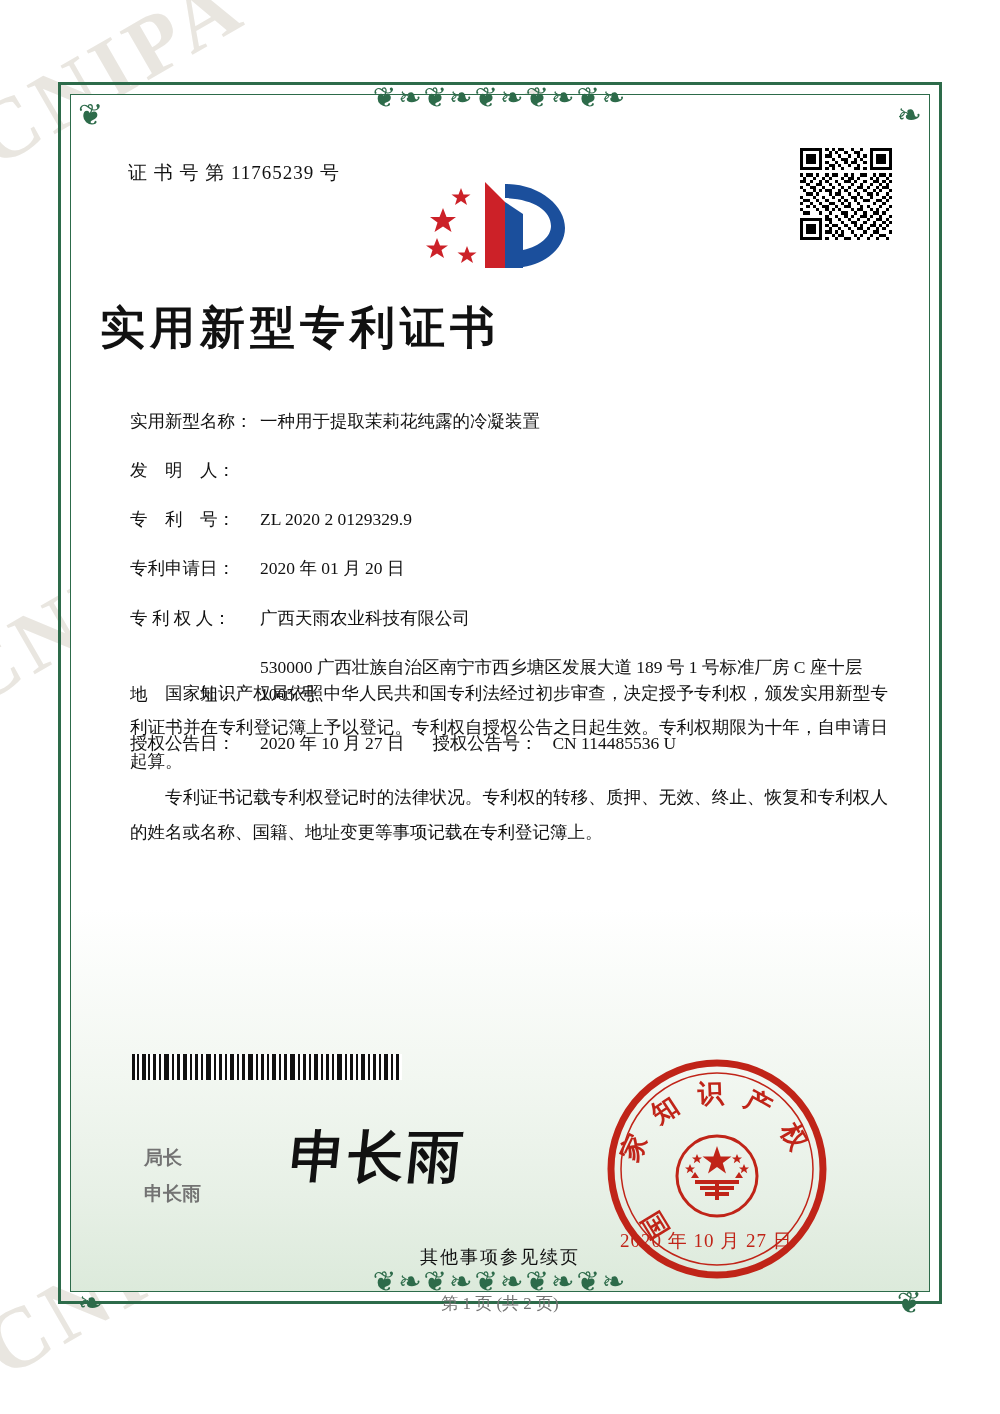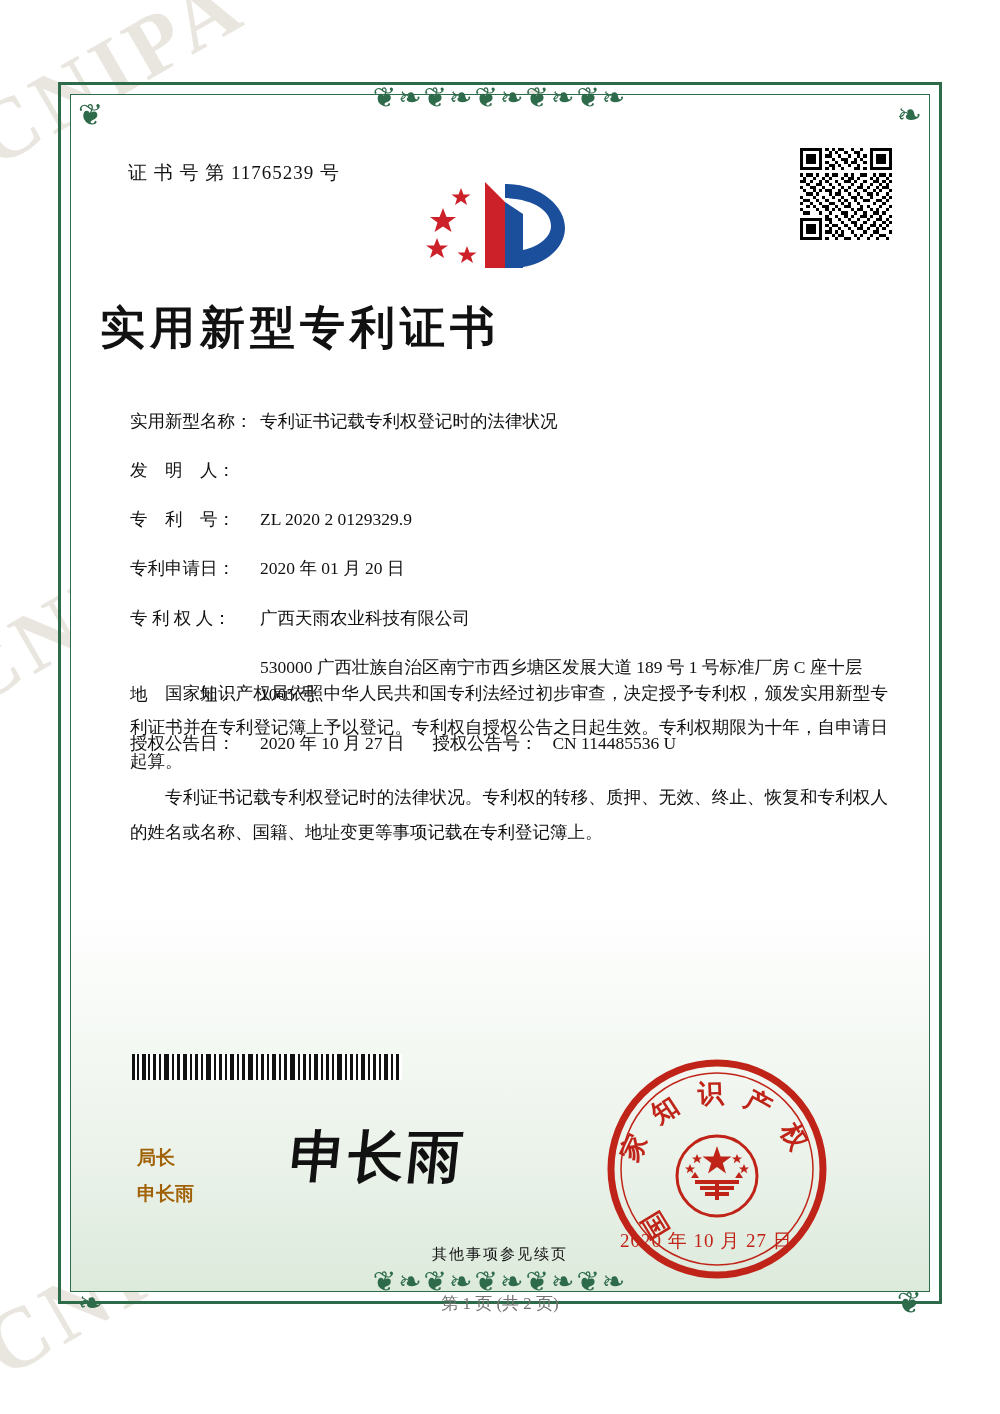--- a/index.html
+++ b/index.html
@@ -206,25 +206,25 @@
     top: 934px;
     height: 26px;
     width: 270px;
     display: flex;
     align-items: stretch;
   }
 
   
   .sig-block {
     position: absolute;
-    left: 37px;
+    left: 44px;
     top: 1020px;
     font-size: 19px;
     font-weight: bold;
-    color: #a16207;
+    color: #737373;
     line-height: 1.9;
   }
   .signature-img {
     position: absolute;
     left: 190px;
     top: 1000px;
     width: 260px;
     height: 80px;
     font-family: "Liberation Serif", serif;
     font-size: 56px;
@@ -261,21 +261,21 @@
     font-size: 17px;
     color: #737373;
   }
 
   .footer-note {
     position: absolute;
     left: 0;
     top: 1245px;
     width: 1000px;
     text-align: center;
-    font-size: 15px;
+    font-size: 18px;
     color: #111;
     letter-spacing: 2px;
     z-index: 4;
   }
 </style>
 </head>
 <body>
 
 <div class="watermark-layer">
   <div class="wm" style="left:-40px; top:20px; font-size:86px;">CNIPA</div>
@@ -555,21 +555,21 @@
         <path d="M100,30 L100,96 L118,96 L118,42 Z" fill="#1b4f9c"></path>
         <path d="M100,12 C135,12 160,34 160,56 C160,76 140,92 118,95 L118,78 C136,74 146,64 146,54 C146,38 128,27 100,26 Z" fill="#1b4f9c"></path>
       </svg>
     </div>
 
     <div class="title">实用新型专利证书</div>
 
     <div class="fields">
       <div class="field-row">
         <div class="field-label">实用新型名称：</div>
-        <div class="field-value">专利证书记载专利权登记时的法律状况</div>
+        <div class="field-value">一种用于提取茉莉花纯露的冷凝装置</div>
       </div>
       <div class="field-row">
         <div class="field-label">发　明　人：</div>
       </div>
       <div class="field-row">
         <div class="field-label">专　利　号：</div>
         <div class="field-value">ZL 2020 2 0129329.9</div>
       </div>
       <div class="field-row">
         <div class="field-label">专利申请日：</div>

